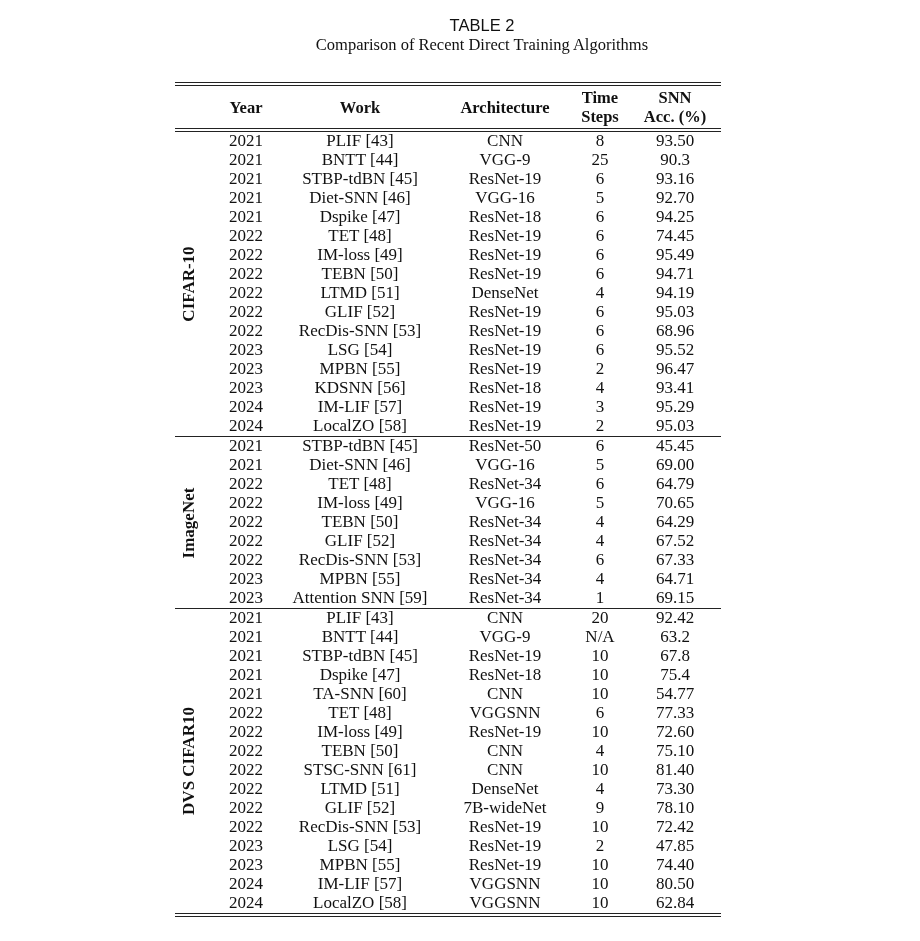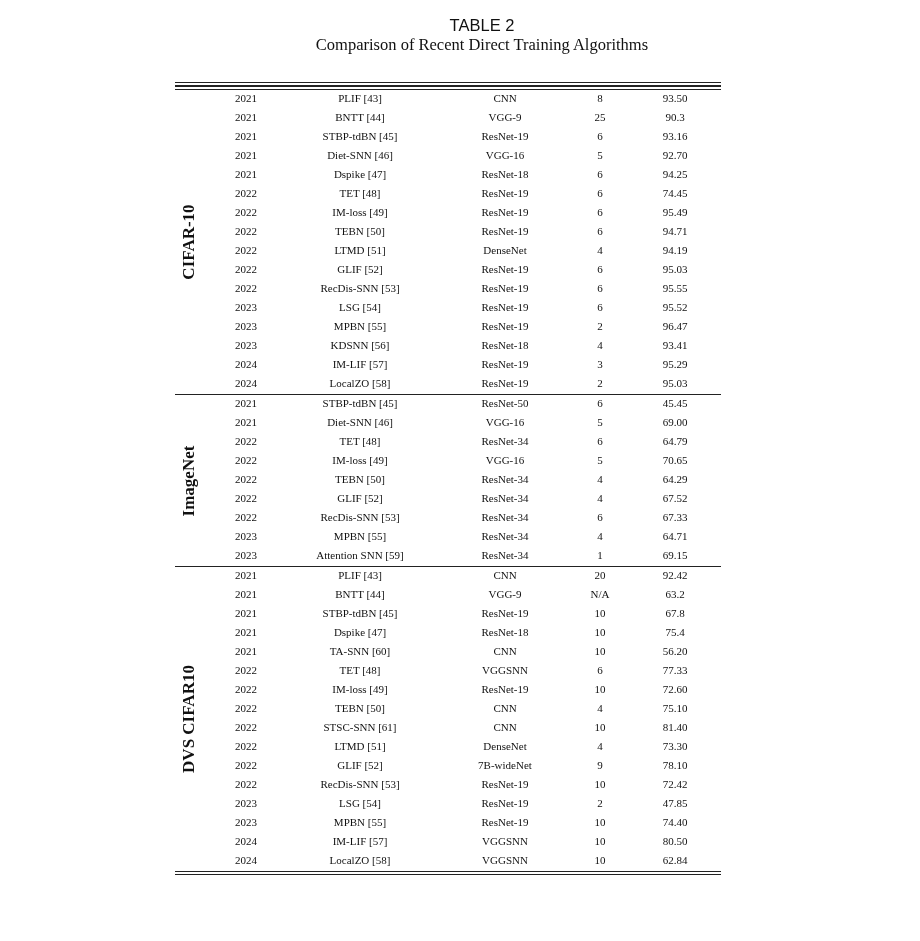--- a/index.html
+++ b/index.html
@@ -12,21 +12,21 @@
   .cap1 { top: 15px; }
   .cap2 { top: 35px; font-family: Liberation Serif, serif; }
   .tbl {
     position: absolute; left: 175px; top: 82px; width: 546px;
     font-family: "Liberation Serif", "DejaVu Serif", serif; color: #111;
   }
   .rule { height: 0; border-top: 1.5px solid #222; }
   .double { border-top: 1.5px solid #222; border-bottom: 1.5px solid #222; height: 2px; }
   .hdr { position: relative; height: 42px; font-weight: bold; font-size: 16.5px; }
   .hdr div { position: absolute; text-align: center; line-height: 19px; }
-  .row { position: relative; height: 19px; font-size: 11px; line-height: 19px; }
+  .row { position: relative; height: 19px; font-size: 17px; line-height: 19px; }
   .row span { position: absolute; text-align: center; white-space: nowrap; top: -1px; }
   .c-year { left: 42px; width: 58px; }
   .c-work { left: 100px; width: 170px; }
   .c-arch { left: 270px; width: 120px; }
   .c-ts   { left: 390px; width: 70px; }
   .c-acc  { left: 460px; width: 80px; }
   .section { position: relative; }
   .sec-label {
     position: absolute; left: 4px; top: 50%;
     transform: translate(0, -50%) rotate(-90deg);
@@ -35,20 +35,33 @@
   }
 </style>
 </head>
 <body>
 
 <div class="caption cap1">TABLE 2</div>
 <div class="caption cap2">Comparison of Recent Direct Training Algorithms</div>
 
 <div class="tbl">
   <div class="double"></div>
+  <div class="hdr">
+    <div class="c-year" style="top:12px">Year</div>
+    <div class="c-work" style="top:12px">Work</div>
+    <div class="c-arch" style="top:12px">Architecture</div>
+    <div class="c-ts" style="top:2px">
+      <span>Time</span><br>
+      <span>Steps</span>
+    </div>
+    <div class="c-acc" style="top:2px">
+      <span>SNN</span><br>
+      <span>Acc. (%)</span>
+    </div>
+  </div>
   <div class="double"></div>
 
   <div id="sections">
       <div class="section">
         <div class="sec-label">CIFAR-10</div>
         <div class="row">
           <span class="c-year">2021</span>
           <span class="c-work">PLIF [43]</span>
           <span class="c-arch">CNN</span>
           <span class="c-ts">8</span>
@@ -115,21 +128,21 @@
           <span class="c-work">GLIF [52]</span>
           <span class="c-arch">ResNet-19</span>
           <span class="c-ts">6</span>
           <span class="c-acc">95.03</span>
         </div>
         <div class="row">
           <span class="c-year">2022</span>
           <span class="c-work">RecDis-SNN [53]</span>
           <span class="c-arch">ResNet-19</span>
           <span class="c-ts">6</span>
-          <span class="c-acc">95.55</span>
+          <span class="c-acc">68.96</span>
         </div>
         <div class="row">
           <span class="c-year">2023</span>
           <span class="c-work">LSG [54]</span>
           <span class="c-arch">ResNet-19</span>
           <span class="c-ts">6</span>
           <span class="c-acc">95.52</span>
         </div>
         <div class="row">
           <span class="c-year">2023</span>
@@ -256,21 +269,21 @@
           <span class="c-work">Dspike [47]</span>
           <span class="c-arch">ResNet-18</span>
           <span class="c-ts">10</span>
           <span class="c-acc">75.4</span>
         </div>
         <div class="row">
           <span class="c-year">2021</span>
           <span class="c-work">TA-SNN [60]</span>
           <span class="c-arch">CNN</span>
           <span class="c-ts">10</span>
-          <span class="c-acc">56.20</span>
+          <span class="c-acc">54.77</span>
         </div>
         <div class="row">
           <span class="c-year">2022</span>
           <span class="c-work">TET [48]</span>
           <span class="c-arch">VGGSNN</span>
           <span class="c-ts">6</span>
           <span class="c-acc">77.33</span>
         </div>
         <div class="row">
           <span class="c-year">2022</span>

